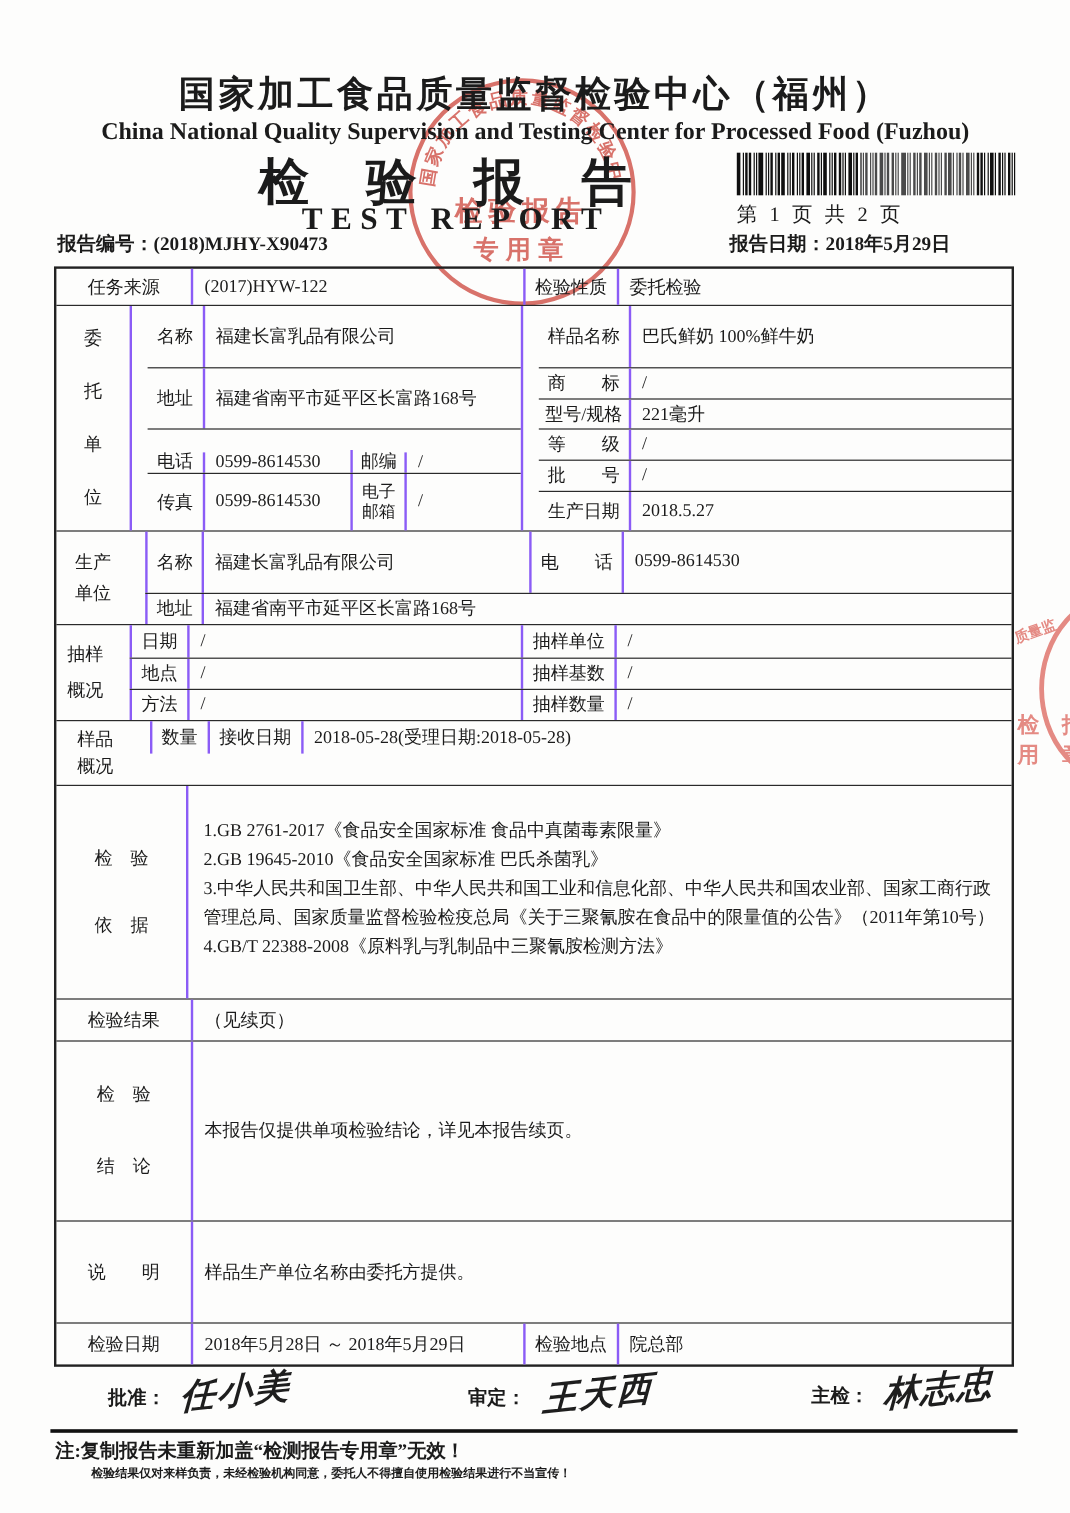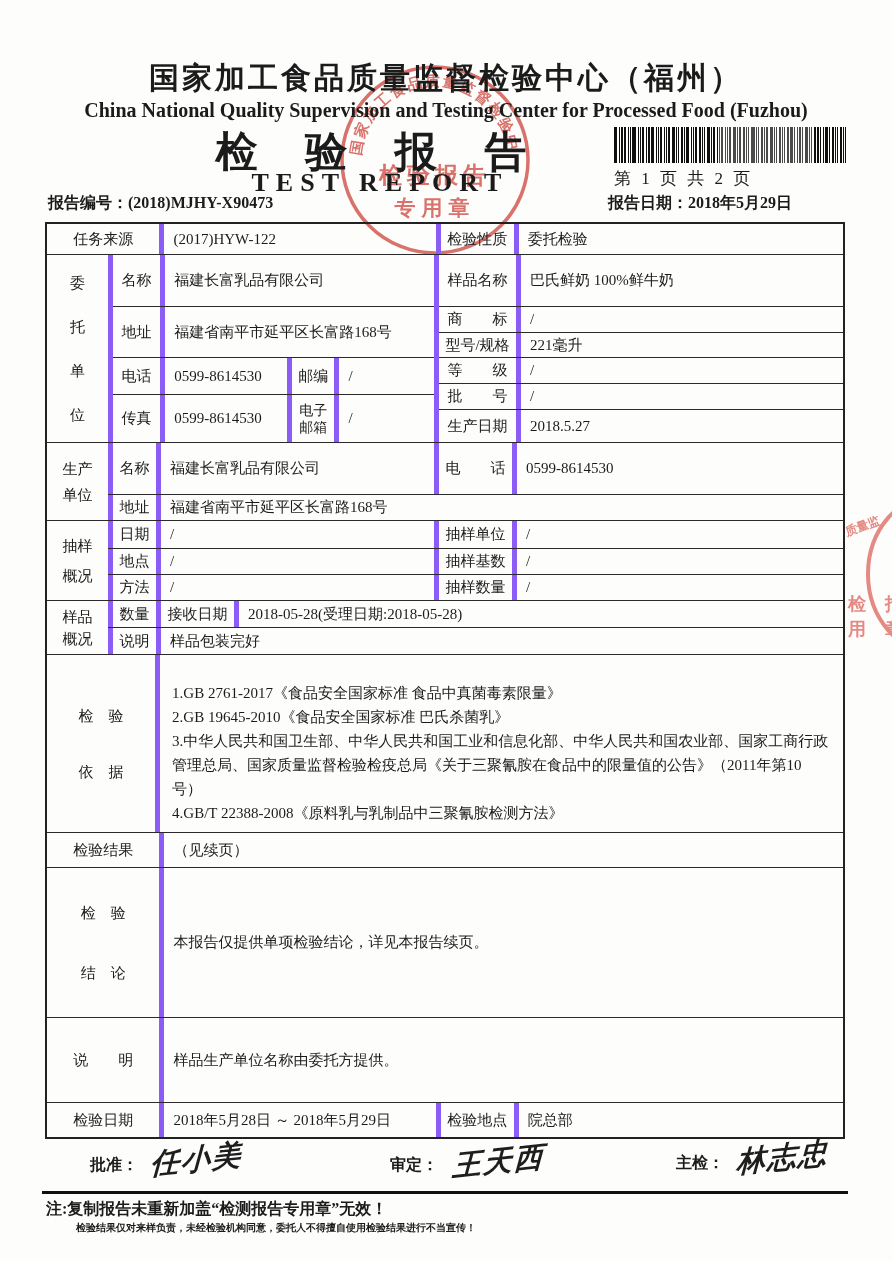--- a/index.html
+++ b/index.html
@@ -18,32 +18,32 @@
   .page-info{top:167px;left:614px;font-size:17px;letter-spacing:3px;z-index:2;}
   .report-no{top:193px;left:48px;font-size:16px;font-weight:600;z-index:2;}
   .report-date{top:193px;left:608px;font-size:16px;font-weight:600;z-index:2;}
   
   .stamp{z-index:1;opacity:.82;}
   .edge-stamp{z-index:1;opacity:.85;}
   
   .tbl{position:absolute;left:45px;top:222px;width:800px;border:2px solid #222;box-sizing:border-box;
        font-size:15px;z-index:2;background:transparent;}
   .row{display:flex;box-sizing:border-box;}
-  .col{display:flex;flex-direction:column;box-sizing:border-box;}
+  .col{display:flex;flex-direction:column;box-sizing:border-box;padding-left:13px;}
   .cell{display:flex;align-items:center;box-sizing:border-box;overflow:hidden;}
   .lbl{justify-content:center;text-align:center;white-space:pre-line;}
   .val{padding-left:9px;padding-right:4px;text-align:left;}
   .vlabel{justify-content:center;text-align:center;white-space:pre-line;}
-  .bl{border-left:5px solid #8b5cf6;}
+  .bl{border-left:2px solid #8b5cf6;}
   .bt{border-top:1px solid #2a2a2a;}
   .w65{width:65px;}.w48{width:48px;}.w78{width:78px;text-align:right;}.w101{width:101px;}.w113{width:113px;}
   .w129{width:129px;}.w278{width:278px;}.w326{width:326px;}.w331{width:331px;}
   .w409{width:409px;}.w687{width:687px;}
   .h26{height:26px;}.h27{height:27px;}.h30{height:30px;}.h33{height:33px;}.h35{height:35px;}
-  .h37{height:37px;}.h48{height:48px;}.h51{height:51px;}.h52{height:52px;}
+  .h37{height:37px;align-items:flex-end;}.h48{height:48px;}.h51{height:51px;}.h52{height:52px;}
   .lh44{line-height:44px;}.lh30{line-height:30px;text-align:right;}.lh26{line-height:26px;}.lh22{line-height:22px;}
   .sm{font-size:14px;line-height:17px;}
   .basis-val{display:block;padding:26px 14px 10px 12px;line-height:24px;}
   
   .sig-label{font-size:16px;font-weight:bold;z-index:2;}
   .sig{font-size:29px;font-weight:bold;font-style:italic;color:#1e1e1e;z-index:2;
        transform:rotate(-6deg) skewX(-8deg);letter-spacing:2px;}
   .rule{position:absolute;left:42px;top:1191px;width:806px;height:3px;background:#111;z-index:2;}
   .note1{top:1199px;left:46px;font-size:16px;font-weight:bold;z-index:2;}
   .note2{top:1221px;left:76px;font-size:10px;font-weight:bold;z-index:2;}
@@ -272,24 +272,20 @@
 
     <div class="row bt" style="height:54px">
       <div class="cell vlabel w65 lh22">样品
 概况</div>
       <div class="col" style="width:735px">
         <div class="row h27">
           <div class="cell lbl w48 bl">数量</div>
           <div class="cell lbl w78 bl">接收日期</div>
           <div class="cell val w331 bl">2018-05-28(受理日期:2018-05-28)</div>
         </div>
-        <div class="row h27 bt">
-          <div class="cell lbl w48 bl">说明</div>
-          <div class="cell val w687 bl">样品包装完好</div>
-        </div>
       </div>
     </div>
 
     <div class="row bt" style="height:178px">
       <div class="cell vlabel w113" style="line-height:56px">检　验
 依　据</div>
       <div class="w687 bl basis-val">
         <div>1.GB 2761-2017《食品安全国家标准 食品中真菌毒素限量》</div>
         <div>2.GB 19645-2010《食品安全国家标准 巴氏杀菌乳》</div>
         <div>3.中华人民共和国卫生部、中华人民共和国工业和信息化部、中华人民共和国农业部、国家工商行政管理总局、国家质量监督检验检疫总局《关于三聚氰胺在食品中的限量值的公告》（2011年第10号）</div>

